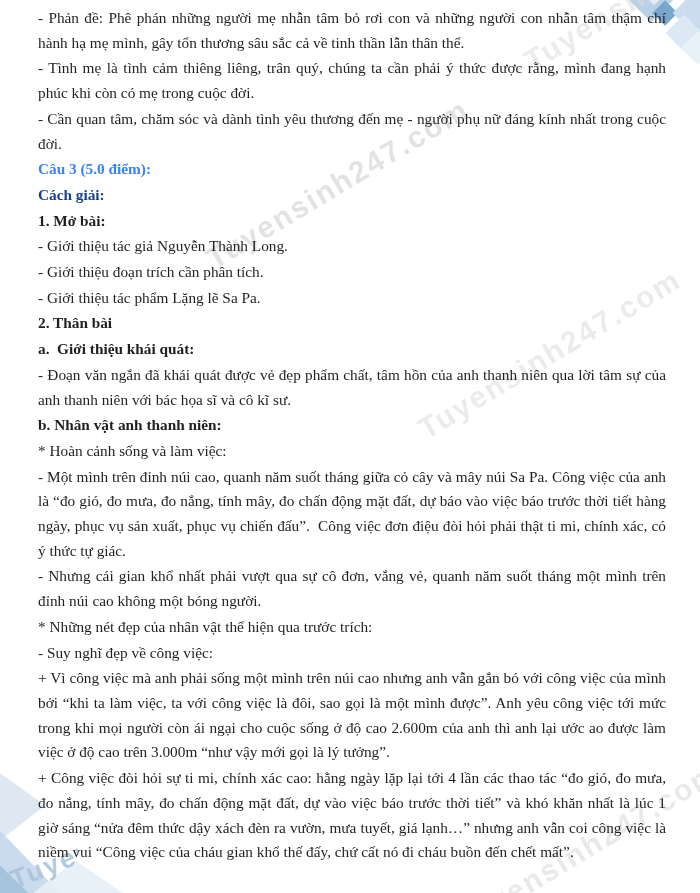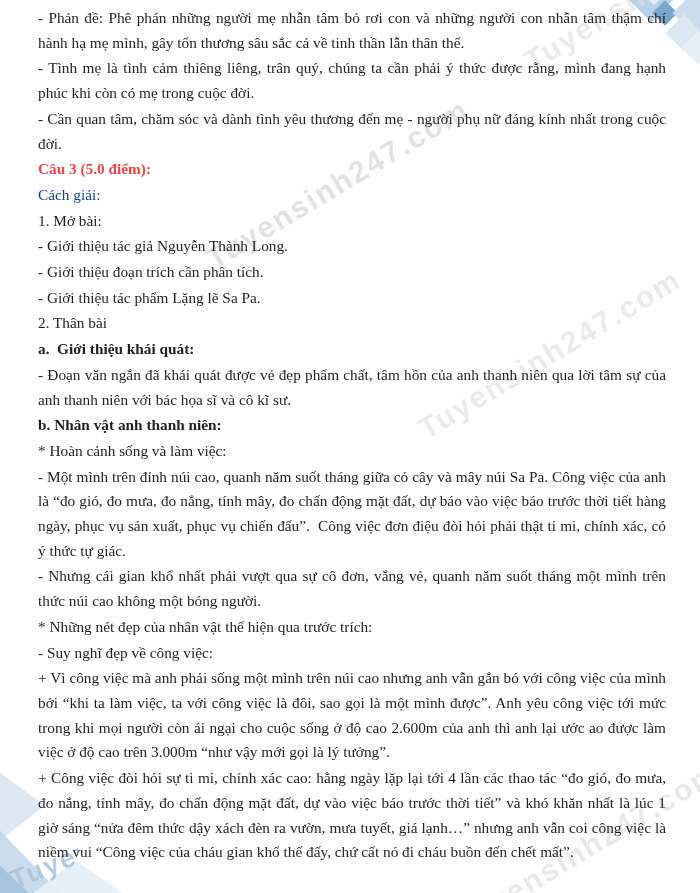--- a/index.html
+++ b/index.html
@@ -9,24 +9,24 @@
     font-family:"Liberation Serif","DejaVu Serif",serif;
   }
   .page{position:absolute;inset:0;}
   
   .content{
     position:absolute;left:37px;right:33px;top:5px;bottom:0;
     color:#1f1f1f;font-size:15.3px;line-height:24.7px;
     z-index:3;
   }
   .para{margin:1px;text-align:justify;}
-  .para.bold{font-weight:normal;}
+  .para.bold{font-weight:bold;}
   .para.bolditalic{font-weight:bold;}
-  .para.red{font-weight:bold;color:#ef4444;}
-  .para.blue{font-weight:normal;color:#17418e;}
+  .para.red{font-weight:bold;color:#3b82f6;}
+  .para.blue{font-weight:bold;color:#17418e;}
   .seg-b{font-weight:bold;}
   
   .wm{
     position:absolute;z-index:1;white-space:nowrap;
     font-family:"Liberation Sans","DejaVu Sans",sans-serif;
     font-weight:bold;letter-spacing:2px;pointer-events:none;
     transform:rotate(-31deg);transform-origin:left bottom;
   }
   .wm.grey{color:#dcdcdc;font-size:30px;}
   .wm1{left:536px;top:44px;opacity:.55;}
@@ -91,20 +91,20 @@
       <p class="para bold"><span>1. Mở bài:</span></p>
       <p class="para body"><span>- Giới thiệu tác giả Nguyễn Thành Long.</span></p>
       <p class="para body"><span>- Giới thiệu đoạn trích cần phân tích.</span></p>
       <p class="para body"><span>- Giới thiệu tác phẩm Lặng lẽ Sa Pa.</span></p>
       <p class="para bold"><span>2. Thân bài</span></p>
       <p class="para bolditalic"><span>a.&nbsp;&nbsp;Giới thiệu khái quát:</span></p>
       <p class="para body"><span>- Đoạn văn ngắn đã khái quát được vẻ đẹp phẩm chất, tâm hồn của anh thanh niên qua lời tâm sự của anh thanh niên với bác họa sĩ và cô kĩ sư.</span></p>
       <p class="para bolditalic"><span>b. Nhân vật anh thanh niên:</span></p>
       <p class="para body"><span>* Hoàn cảnh sống và làm việc:</span></p>
       <p class="para body"><span>- Một mình trên đỉnh núi cao, quanh năm suốt tháng giữa cỏ cây và mây núi Sa Pa. Công việc của anh là “đo gió, đo mưa, đo nắng, tính mây, đo chấn động mặt đất, dự báo vào việc báo trước thời tiết hàng ngày, phục vụ sản xuất, phục vụ chiến đấu”.&nbsp; Công việc đơn điệu đòi hỏi phải thật ti mi, chính xác, có ý thức tự giác.</span></p>
-      <p class="para body"><span>- Nhưng cái gian khổ nhất phải vượt qua sự cô đơn, vắng vẻ, quanh năm suốt tháng một mình trên thức núi cao không một bóng người.</span></p>
+      <p class="para body"><span>- Nhưng cái gian khổ nhất phải vượt qua sự cô đơn, vắng vẻ, quanh năm suốt tháng một mình trên đỉnh núi cao không một bóng người.</span></p>
       <p class="para body"><span>* Những nét đẹp của nhân vật thể hiện qua trước trích:</span></p>
       <p class="para body"><span>- Suy nghĩ đẹp về công việc:</span></p>
       <p class="para body"><span>+ Vì công việc mà anh phải sống một mình trên núi cao nhưng anh vẫn gắn bó với công việc của mình bởi “khi ta làm việc, ta với công việc là đôi, sao gọi là một mình được”. Anh yêu công việc tới mức trong khi mọi người còn ái ngại cho cuộc sống ở độ cao 2.600m của anh thì anh lại ước ao được làm việc ở độ cao trên 3.000m “như vậy mới gọi là lý tưởng”.</span></p>
       <p class="para body"><span>+ Công việc đòi hỏi sự ti mi, chính xác cao: hằng ngày lặp lại tới 4 lần các thao tác “đo gió, đo mưa, đo nắng, tính mây, đo chấn động mặt đất, dự vào việc báo trước thời tiết” và khó khăn nhất là lúc 1 giờ sáng “nửa đêm thức dậy xách đèn ra vườn, mưa tuyết, giá lạnh…” nhưng anh vẫn coi công việc là niềm vui “Công việc của cháu gian khổ thế đấy, chứ cất nó đi cháu buồn đến chết mất”.</span></p>
     </div>
 
 </div>
 
 </body></html>

